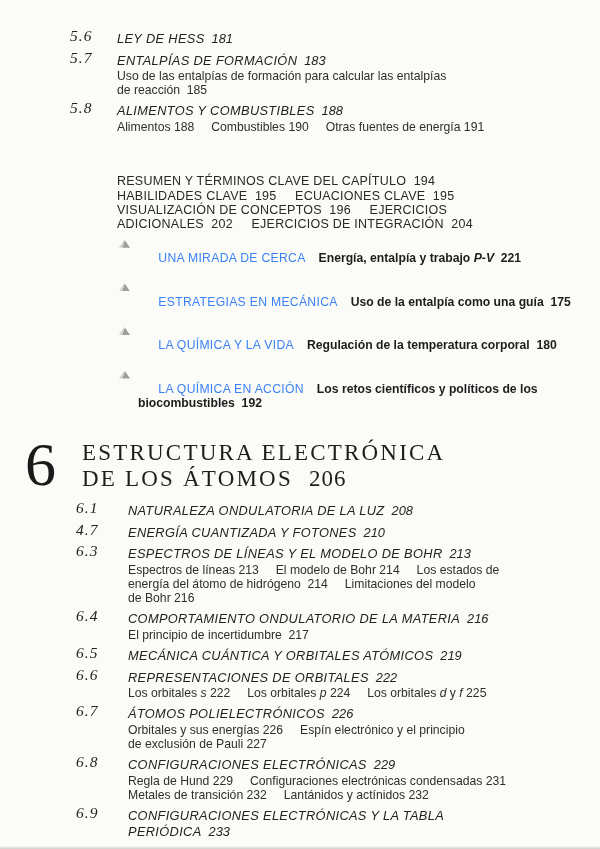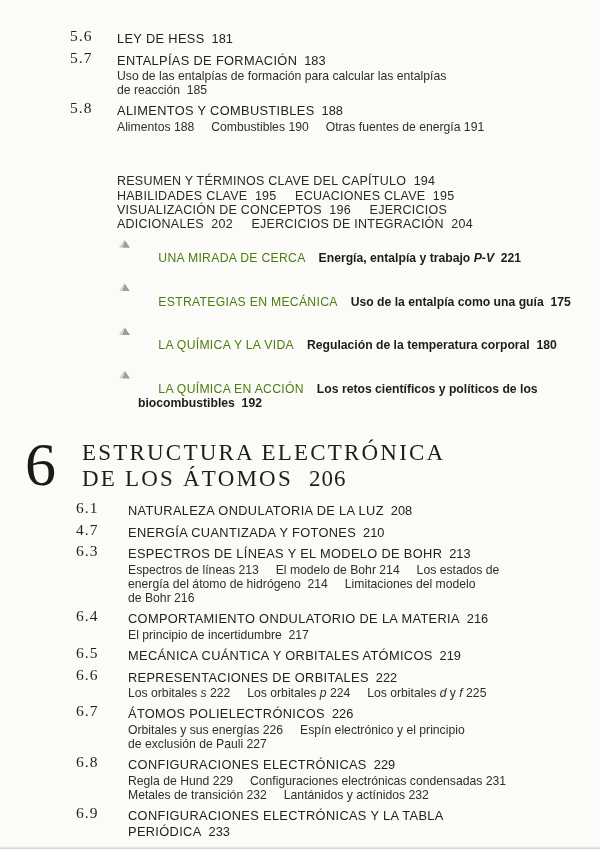--- a/index.html
+++ b/index.html
@@ -24,21 +24,21 @@
 
   .section { position:relative; margin-bottom:6px; }
   .toc5 .section { padding-left:47px; }
   .toc6 .section { padding-left:52px; }
 
   .sec-num {
     position:absolute; left:0; top:-2px;
     font-family:"Liberation Serif", serif;
     font-size:15.5px; letter-spacing:1px; color:#1f1f1f;
   }
-  .sec-head { line-height:14.5px; }
+  .sec-head { line-height:14.5px;font-style:italic; }
   .sec-title {
     font-size:12.8px; letter-spacing:0.35px; color:#222;
     white-space:pre-wrap;
   }
   .sec-page { font-size:12.8px; margin-left:7px; color:#222;text-align:center; }
   .sub {
     font-size:12.2px; line-height:14.2px; color:#2e2e2e;
     white-space:pre-wrap; margin-top:1px;
   }
 
@@ -51,21 +51,21 @@
   .feature {
     position:relative; padding-left:21px; margin-bottom:1px;
     white-space:pre-wrap; font-size:12.2px; line-height:14.2px;
   }
   .toc5 .feature { margin-left:47px; }
   .tri-icon {
     position:absolute; left:2px; top:3px; width:11px; height:8px;
     clip-path:polygon(50% 0, 100% 100%, 0 100%);
     background:linear-gradient(105deg,#cfcfcb 45%,#9d9d99 45%);
   }
-  .feat-name { color:#4d7c0f; letter-spacing:0.3px; }
+  .feat-name { color:#3b82f6; letter-spacing:0.3px; }
   .feat-desc { font-weight:bold; color:#1d1d1d; margin-left:13px; }
 
   .chapter-header { display:flex; align-items:flex-start; padding-left:25px; margin:15px 0 11px 0; }
   .ch-num {
     font-family:"Liberation Serif", serif;
     font-size:62px; line-height:50px; color:#1a1a1a; font-weight:400;
   }
   .ch-title {
     margin-left:26px; margin-top:1px;
     font-family:"Liberation Serif", serif;

